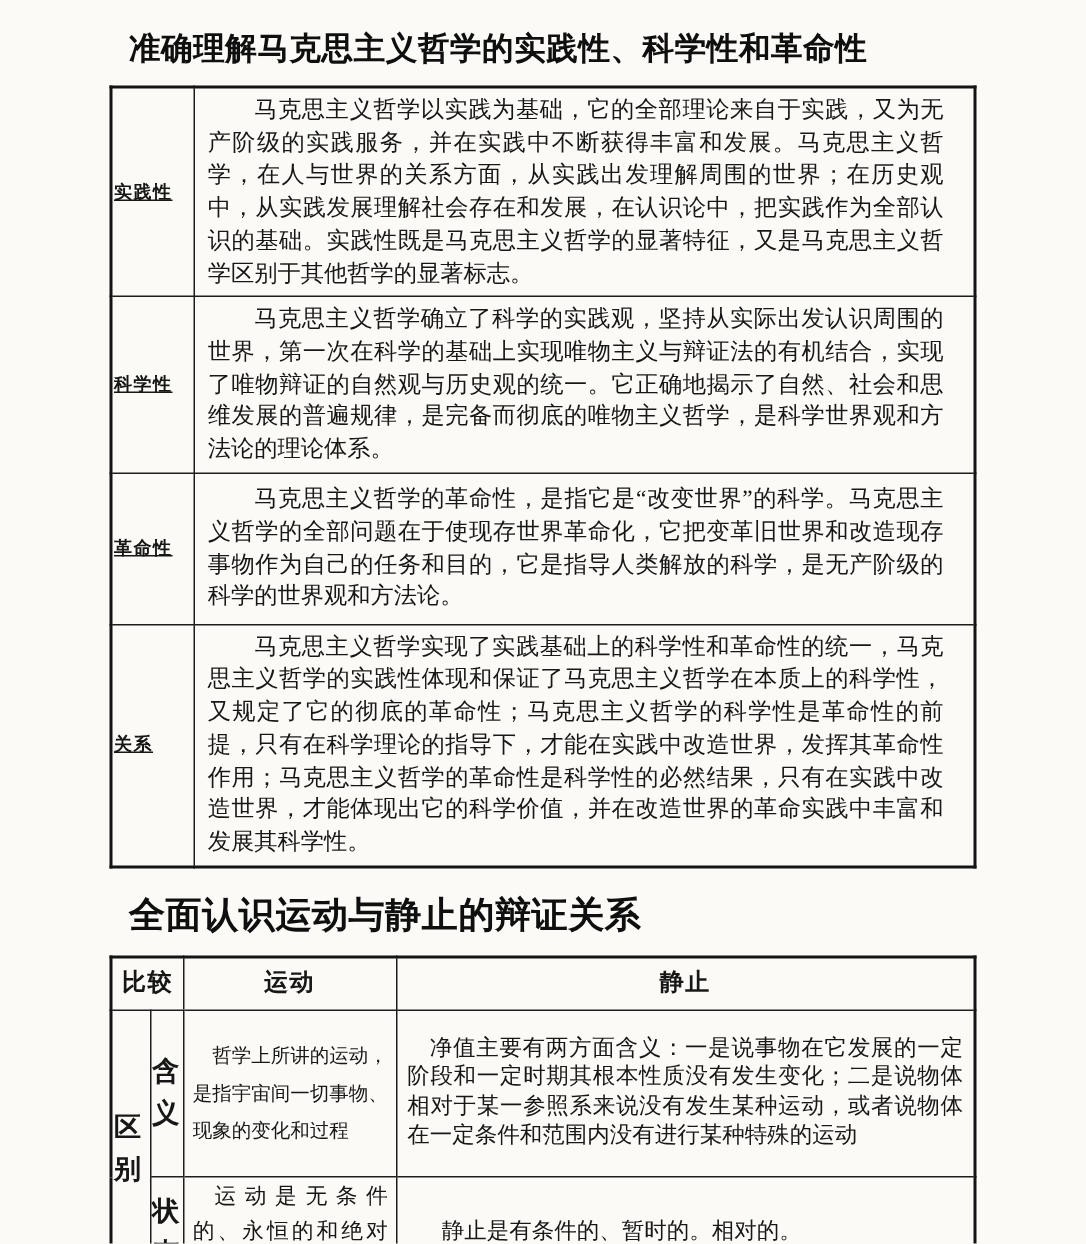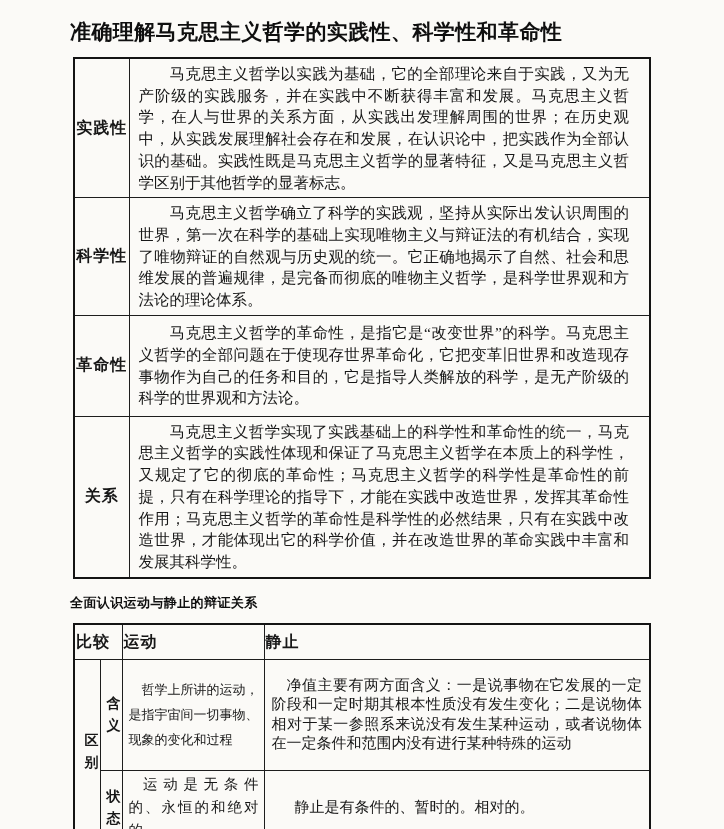--- a/index.html
+++ b/index.html
@@ -9,60 +9,60 @@
     color:#171717;
     font-family:"Liberation Serif", serif;
     -webkit-font-smoothing:antialiased;
   }
   .page{padding:12px 0 0 70px;}
 
   .sec-title{
     font-family:"Liberation Sans", sans-serif;
     font-weight:bold;
     color:#0f0f0f;
-    margin:6px 0 11px 0;
+    margin:6px 0 11px 16px;
   }
   .sec-title.first{font-size:21px;letter-spacing:.4px;}
-  .sec-title.second{font-size:13px;letter-spacing:.4px;margin-top:15px;}
+  .sec-title.second{font-size:24px;letter-spacing:.4px;margin-top:15px;}
 
   table{
     border-collapse:collapse;
     table-layout:fixed;
     width:578px;
     margin-left:3px;
   }
   table{border:2px solid #141414;}
   td{border:1px solid #1d1d1d;vertical-align:middle;}
 
   
   .t1 .lbl{
-    width:55px;text-align:center;
+    width:55px;text-align:left;
     font-family:"Liberation Sans", sans-serif;
-    font-weight:bold;font-size:16px;letter-spacing:1px;
+    font-weight:bold;font-size:12px;letter-spacing:1px;text-decoration:underline;
   }
   .t1 .txt{
     padding:4px 20px 4px 9px;
     font-size:15.5px;line-height:21.7px;
     text-align:justify;text-justify:inter-character;
     text-indent:2em;
   }
   .t1 .r0 td{height:108px;}
   .t1 .r1 td{height:90px;}
   .t1 .r2 td{height:92px;border-top-style:dashed;}
   .t1 .r3 td{height:136px;}
 
   
   .t2{font-size:15px;line-height:19.6px;}
   .t2 .hdr td{
-    height:32px;text-align:left;
+    height:32px;text-align:center;
     font-family:"Liberation Sans", sans-serif;
     font-weight:bold;font-size:16px;letter-spacing:1px;
   }
-  .t2 .vcell{text-align:right;
-    font-family:"Liberation Sans", sans-serif;font-weight:bold;font-size:14px;}
+  .t2 .vcell{text-align:left;
+    font-family:"Liberation Sans", sans-serif;font-weight:bold;font-size:18px;}
   .vstack{
     display:inline-block;width:1.05em;
     word-break:break-all;line-break:anywhere;
     line-height:1.55;
   }
   .dr{border-right-style:dashed;}
   .t2 .r-state td{border-top-style:dashed;}
   .t2 .cell-meaning-motion{
     height:95px;padding:2px 5px 2px 6px;
     text-align:justify;text-justify:inter-character;text-indent:1em;

